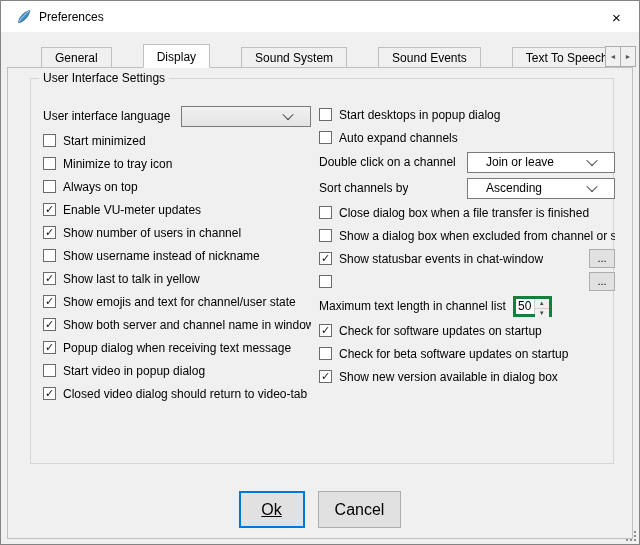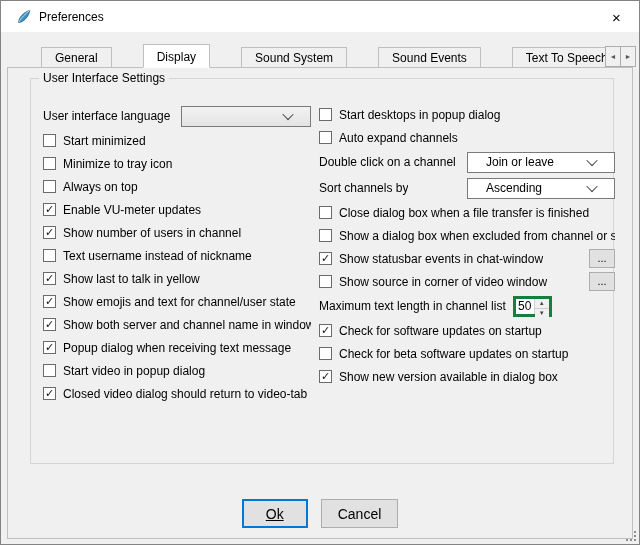--- a/index.html
+++ b/index.html
@@ -51,22 +51,22 @@
     display:flex;margin-left:7px;}
   .spinval{width:18px;display:flex;align-items:center;justify-content:center;}
   .spinarrows{width:14px;border-left:1px solid #cfcfcf;display:flex;flex-direction:column;}
   .spinarrows span{flex:1;font-size:6px;line-height:9px;text-align:center;color:#444;background:#f0f0f0;}
   .spinarrows span:first-child{border-bottom:1px solid #cfcfcf;}
   
   .more{margin-left:auto;width:26px;height:19px;border:1px solid #adadad;background:#e1e1e1;
     font-size:11px;line-height:11px;padding:0;font-family:inherit;}
   
   .btnrow{position:absolute;left:0;right:0;bottom:10px;display:flex;justify-content:center;gap:13px;}
-  .btn{min-width:66px;height:29px;border:1px solid #adadad;background:#e1e1e1;
-    font-size:14px;font-family:inherit;padding:0 16px;}
+  .btn{min-width:66px;height:37px;border:1px solid #adadad;background:#e1e1e1;
+    font-size:16px;font-family:inherit;padding:0 16px;}
   .btn.default{border:1px solid #0078d7;box-shadow:inset 0 0 0 1px #0078d7;}
   .btn.default .btxt{text-decoration:underline;}
   
   .grip{position:absolute;right:2px;bottom:2px;width:13px;height:13px;}
 </style>
 </head>
 <body>
 
 <div class="window">
 
@@ -121,21 +121,21 @@
           <div class="row check">
             <span class="cb on">✓</span>
             <span class="lbl">Enable VU-meter updates</span>
           </div>
           <div class="row check">
             <span class="cb on">✓</span>
             <span class="lbl">Show number of users in channel</span>
           </div>
           <div class="row check">
             <span class="cb"></span>
-            <span class="lbl">Text username instead of nickname</span>
+            <span class="lbl">Show username instead of nickname</span>
           </div>
           <div class="row check">
             <span class="cb on">✓</span>
             <span class="lbl">Show last to talk in yellow</span>
           </div>
           <div class="row check">
             <span class="cb on">✓</span>
             <span class="lbl">Show emojis and text for channel/user state</span>
           </div>
           <div class="row check">
@@ -186,21 +186,20 @@
             <span class="cb"></span>
             <span class="lbl">Show a dialog box when excluded from channel or server</span>
           </div>
           <div class="row check">
             <span class="cb on">✓</span>
             <span class="lbl">Show statusbar events in chat-window</span>
             <button class="more">...</button>
           </div>
           <div class="row check">
             <span class="cb"></span>
-            <span class="lbl">Show source in corner of video window</span>
             <button class="more">...</button>
           </div>
           <div class="row spin">
             <span class="lbl">Maximum text length in channel list</span>
             <div class="spinbox">
               <span class="spinval">50</span>
               <span class="spinarrows">
                 <span>▲</span>
                 <span>▼</span>
               </span>

